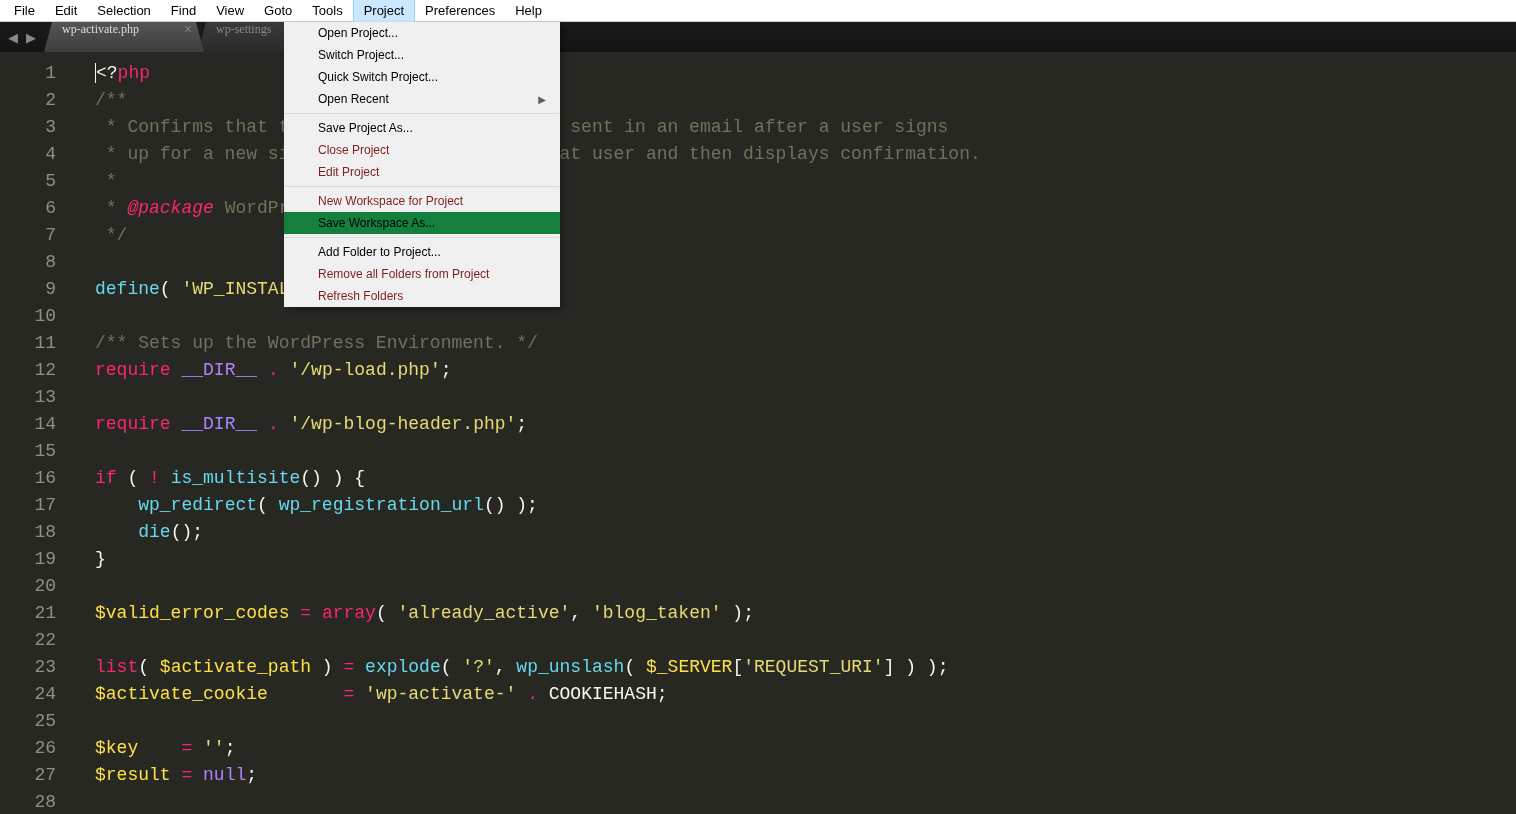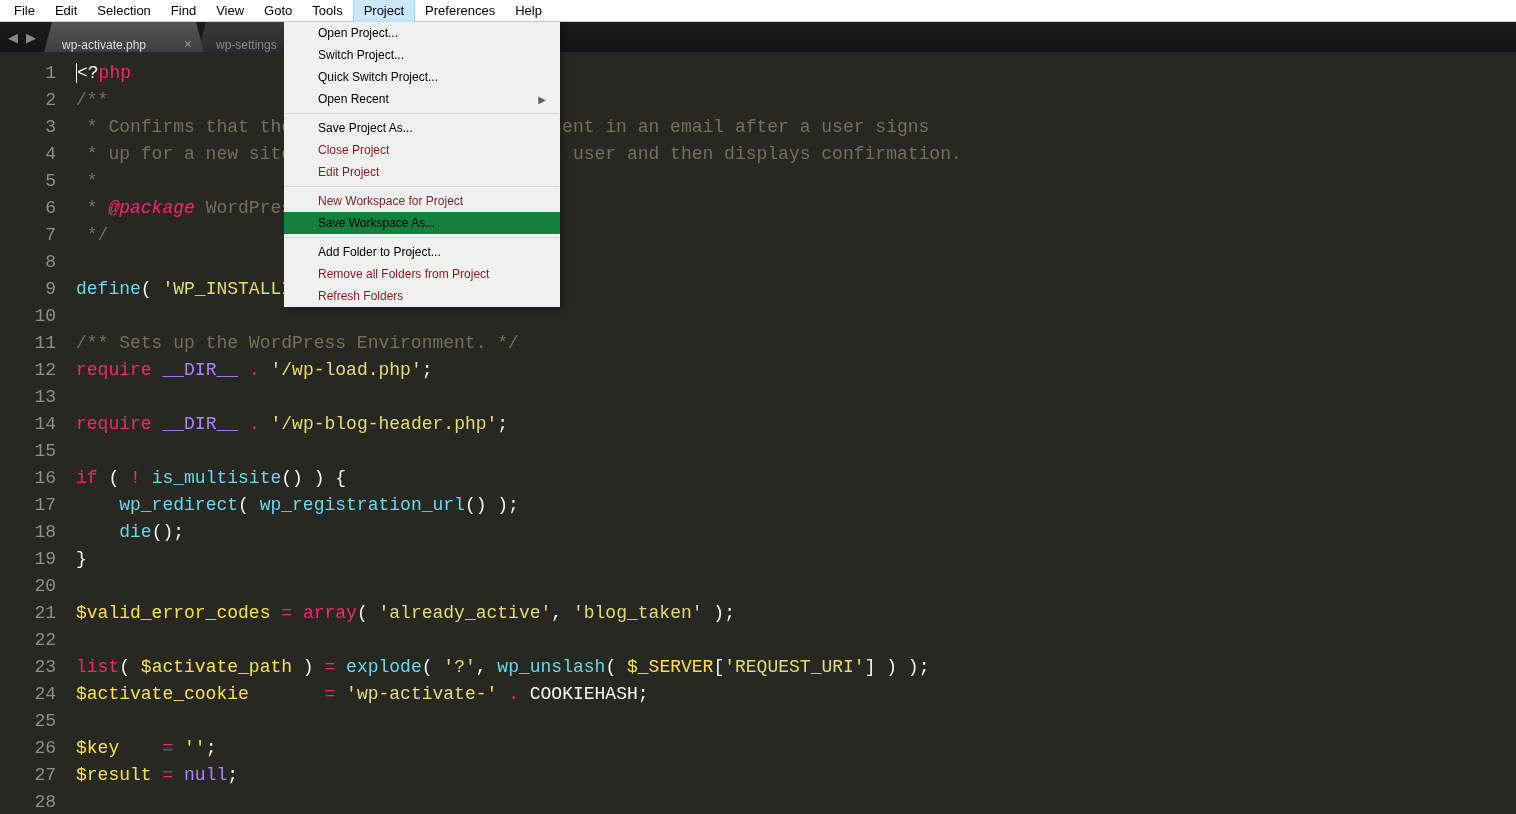--- a/index.html
+++ b/index.html
@@ -41,29 +41,30 @@
 .tab-nav {
   display: flex;
   align-items: center;
   padding: 0 6px;
   gap: 4px;
   color: #888;
 }
 .tab {
   position: relative;
   display: flex;
-  align-items: flex-end;
+  align-items: flex-start;
   padding: 0 28px 0 18px;
   font-size: 12px;
   cursor: default;
   min-width: 160px;
   color: #888;
   background: linear-gradient(#3a3a3a, #2a2a2a);
   clip-path: polygon(8px 0, calc(100% - 8px) 0, 100% 100%, 0 100%);
   margin-right: -6px;
+  font-family: Liberation Serif, serif;
 }
 .tab.active {
   background: linear-gradient(#555, #3d3d3d);
   color: #ddd;
   z-index: 2;
 }
 .tab .close {
   position: absolute;
   right: 12px;
   font-size: 14px;
@@ -83,20 +84,21 @@
   color: #90908a;
   padding: 8px 16px 0 0;
   user-select: none;
   font-weight: normal;
 }
 .gutter div { height: 27px; }
 .code {
   padding: 8px 0 0 4px;
   white-space: pre;
   position: relative;
+  margin-left: 19px;
 }
 .code .line { height: 27px; }
 .tok-kw { color: #f92672; }
 .tok-cmt { color: #74705d; }
 .tok-str { color: #e6db74; }
 .tok-const { color: #ae81ff; }
 .tok-fn { color: #66d9ef; }
 .tok-var { color: #fde047; }
 .tok-op { color: #f92672; }
 .tok-punct { color: #f8f8f2; }

